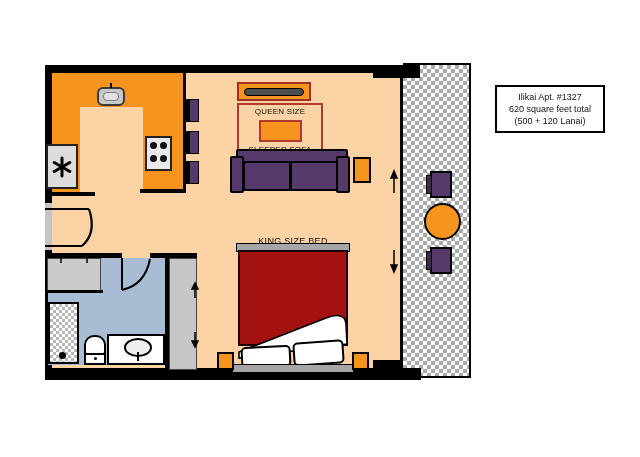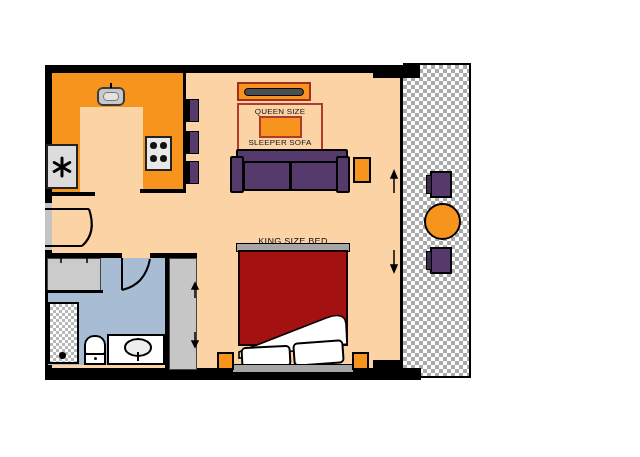--- a/index.html
+++ b/index.html
@@ -37,21 +37,21 @@
   .sink-inner { left:4px; top:3px; width:16px; height:9px; background:#e2e2e2; border:1px solid #777; border-radius:4px; }
   .stove { left:145px; top:136px; width:27px; height:35px; background:#e8e8e8; border:2px solid #222; }
   .burner { position:absolute; width:7px; height:7px; border-radius:50%; background:#111; }
   .fridge { left:46px; top:144px; width:32px; height:45px; background:#dcdcdc; border:2px solid #222; display:flex; align-items:center; justify-content:center; }
   .stool { width:13px; height:23px; background:#563A6B; border:1px solid #000; border-left:4px solid #000; }
 
   
   .tv-console { left:237px; top:82px; width:74px; height:19px; background:#F7941D; border:2px solid #9E2F21; }
   .tv { left:244px; top:88px; width:60px; height:8px; background:#4d4d4d; border:1px solid #000; border-radius:4px; }
   .sofa-label-box { left:237px; top:103px; width:86px; height:55px; border:2px solid #B03A2E;
-    display:flex; flex-direction:column; align-items:center; padding:2px 0; }
+    display:flex; flex-direction:column; align-items:center; justify-content:space-between; padding:2px 0; }
   .sofa-label-box .txt { font-size:8px; letter-spacing:0.2px; color:#111; }
   .coffee-table { width:43px; height:22px; background:#F7941D; border:2px solid #B03A2E; }
   .purple { background:#563A6B; border:2px solid #000; }
   .sofa-back { left:236px; top:149px; width:112px; height:14px; border-radius:2px; }
   .sofa-arm-l { left:230px; top:156px; width:14px; height:37px; border-radius:2px; }
   .sofa-arm-r { left:336px; top:156px; width:14px; height:37px; border-radius:2px; }
   .sofa-seat-l { left:243px; top:161px; width:48px; height:30px; }
   .sofa-seat-r { left:290px; top:161px; width:48px; height:30px; }
   .side-table { left:353px; top:157px; width:18px; height:26px; background:#F7941D; border:2px solid #000; }
 
@@ -211,14 +211,19 @@
     </g>
     <g stroke="#000" stroke-width="1.5" fill="#000">
       <line x1="394" y1="176" x2="394" y2="193"></line>
       <path d="M 394 171 L 391 178 L 397 178 Z"></path>
       <line x1="394" y1="250" x2="394" y2="267"></line>
       <path d="M 394 272 L 391 265 L 397 265 Z"></path>
     </g>
     <line x1="111" y1="83" x2="111" y2="88" stroke="#000" stroke-width="2"></line>
   </svg>
 
+  <div class="abs info-box">
+    <span>Ilikai Apt. #1327</span>
+    <span>620 square feet total</span>
+    <span>(500 + 120 Lanai)</span>
+  </div>
 
 </div>
 
 </body></html>

